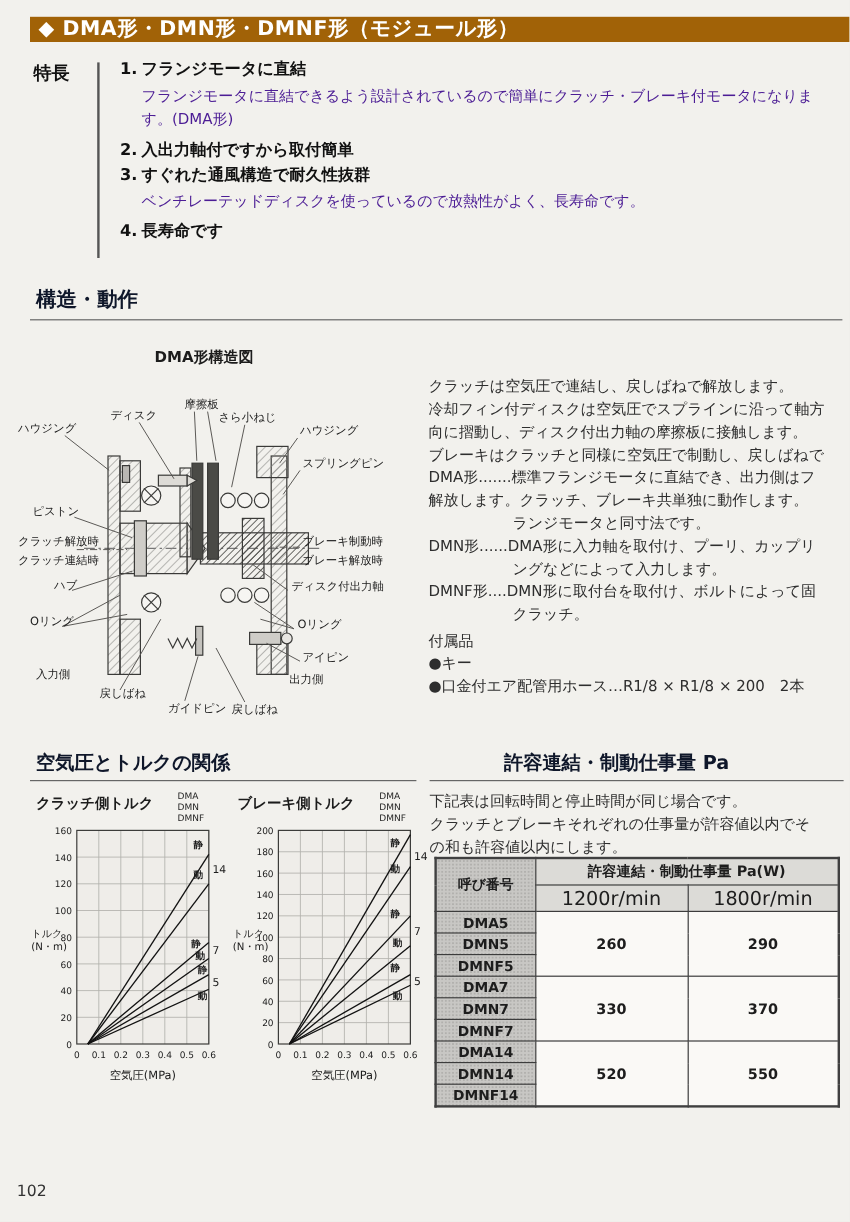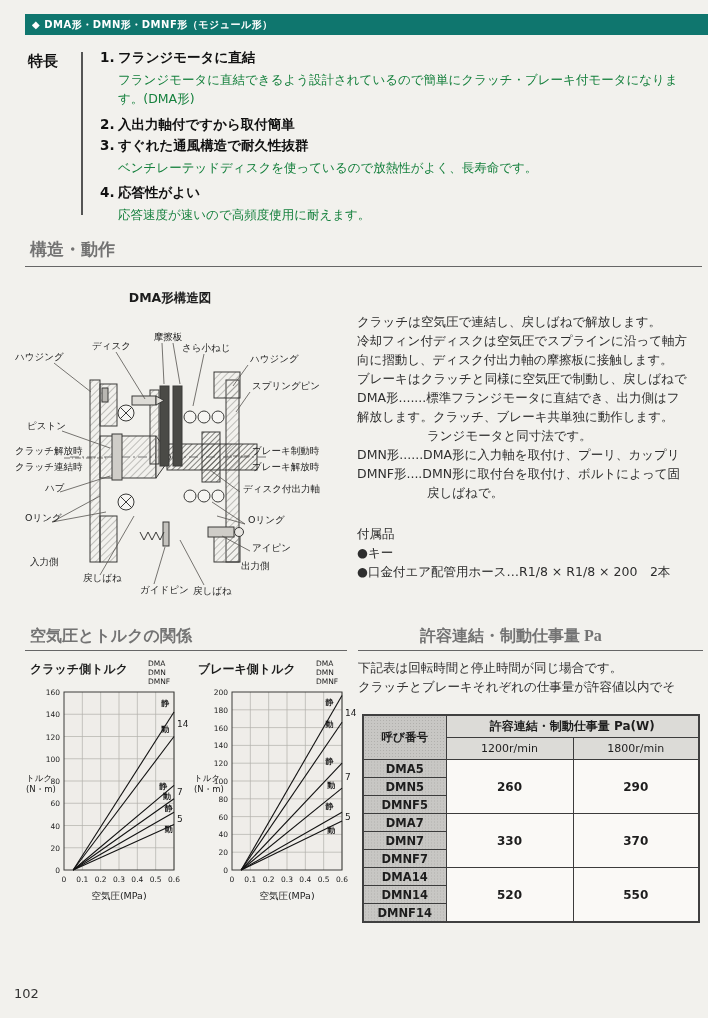--- a/index.html
+++ b/index.html
@@ -1,43 +1,43 @@
 <!DOCTYPE html>
 <html><head>
 <meta charset="utf-8">
 <style>
   html,body{margin:0;padding:0;}
   body{background:#e9e8e5;}
   #page{position:relative;width:708px;height:1018px;background:#f2f1ed;
         font-family:"DejaVu Sans","Liberation Sans",sans-serif;color:#222;overflow:hidden;}
   .abs{position:absolute;}
   
-  .header-bar{left:25px;top:14px;width:683px;height:21px;background:#0f766e;color:#fff;
-              font-size:10px;font-weight:bold;line-height:21px;padding-left:7px;box-sizing:border-box;letter-spacing:.5px;}
+  .header-bar{left:25px;top:14px;width:683px;height:21px;background:#a16207;color:#fff;
+              font-size:17px;font-weight:bold;line-height:21px;padding-left:7px;box-sizing:border-box;letter-spacing:.5px;}
   
   .feat-label{left:28px;top:52px;font-size:15px;font-weight:bold;color:#111;}
   .feat-divider{left:81px;top:52px;width:2px;height:163px;background:#555;}
   .feat-list{left:100px;top:49px;width:597px;}
   .feat-item .ttl{font-size:13.5px;font-weight:bold;color:#111;margin:0 0 3px 0;}
-  .feat-item .bdy{font-size:12.5px;color:#15803d;line-height:1.55;margin:0 0 7px 18px;}
+  .feat-item .bdy{font-size:12.5px;color:#4c1d95;line-height:1.55;margin:0 0 7px 18px;}
   .feat-item .no{display:inline-block;width:18px;}
   
-  .sec-head{font-size:17px;font-weight:bold;color:#737373;font-family:Liberation Serif, serif;}
+  .sec-head{font-size:17px;font-weight:bold;color:#0f172a;}
   .sec-rule{height:1px;background:#666;}
   
   .struct-text{left:357px;top:312px;width:350px;font-size:12.5px;color:#2e2e2e;line-height:19px;}
   .struct-text .indent{padding-left:70px;}
   .accessories{left:357px;top:524px;font-size:12.5px;color:#2e2e2e;line-height:19px;}
   
   .notes{left:358px;top:658px;font-size:12.5px;color:#2e2e2e;line-height:19px;}
   
   .work-table{position:absolute;left:362px;top:714px;border-collapse:collapse;border:2px solid #404040;background:#faf9f6;}
   .work-table td{border:1px solid #3c3c3c;text-align:center;padding:0;color:#1d1d1d;}
   .work-table .hdr{background:#dcdbd7;font-weight:bold;font-size:12px;height:21px;}
-  .work-table .sub{background:#dcdbd7;font-weight:normal;font-size:11px;height:21px;}
+  .work-table .sub{background:#dcdbd7;font-weight:normal;font-size:16px;height:21px;}
   .work-table .name-col{background-color:#c8c7c4;
       background-image:radial-gradient(#b1b0ad 25%, rgba(0,0,0,0) 26%);background-size:3px 3px;
       font-weight:bold;font-size:11.5px;}
   .work-table .model{height:17px;}
   .work-table .val{font-size:12px;font-weight:bold;}
   
   .page-num{left:14px;top:986px;font-size:13px;color:#333;}
   svg text{font-family:"DejaVu Sans","Liberation Sans",sans-serif;fill:#1c1c1c;}
   .dlabel{font-size:9.5px;}
 </style>
@@ -56,22 +56,21 @@
       <div class="bdy">フランジモータに直結できるよう設計されているので簡単にクラッチ・ブレーキ付モータになります。(DMA形)</div>
     </div>
     <div class="feat-item">
       <div class="ttl"><span class="no">2.</span><span>入出力軸付ですから取付簡単</span></div>
     </div>
     <div class="feat-item">
       <div class="ttl"><span class="no">3.</span><span>すぐれた通風構造で耐久性抜群</span></div>
       <div class="bdy">ベンチレーテッドディスクを使っているので放熱性がよく、長寿命です。</div>
     </div>
     <div class="feat-item">
-      <div class="ttl"><span class="no">4.</span><span>応答性がよい</span></div>
-      <div class="bdy">応答速度が速いので高頻度使用に耐えます。</div>
+      <div class="ttl"><span class="no">4.</span><span>長寿命です</span></div>
     </div>
   </div>
 
   <div class="abs sec-head" style="left:30px;top:238px;">構造・動作</div>
   <div class="abs sec-rule" style="left:25px;top:266px;width:677px;"></div>
 
   <svg class="abs" style="left:12px;top:284px;" width="342" height="326" viewBox="0 0 342 326">
     <defs>
       <pattern id="hatch" width="5" height="5" patternUnits="userSpaceOnUse" patternTransform="rotate(45)">
         <line x1="0" y1="0" x2="0" y2="5" stroke="#8a8a86" stroke-width="1"></line>
@@ -170,22 +169,23 @@
 
   <div class="abs struct-text">
     <div>クラッチは空気圧で連結し、戻しばねで解放します。</div>
     <div>冷却フィン付ディスクは空気圧でスプラインに沿って軸方</div>
     <div>向に摺動し、ディスク付出力軸の摩擦板に接触します。</div>
     <div>ブレーキはクラッチと同様に空気圧で制動し、戻しばねで</div>
     <div>DMA形.......標準フランジモータに直結でき、出力側はフ</div>
     <div>解放します。クラッチ、ブレーキ共単独に動作します。</div>
     <div class="indent">ランジモータと同寸法です。</div>
     <div>DMN形......DMA形に入力軸を取付け、プーリ、カップリ</div>
+    <div class="indent">ングなどによって入力します。</div>
     <div>DMNF形....DMN形に取付台を取付け、ボルトによって固</div>
-    <div class="indent">戻しばねで。</div>
+    <div class="indent">クラッチ。</div>
   </div>
 
   <div class="abs accessories">
     <div>付属品</div>
     <div>●キー</div>
     <div>●口金付エア配管用ホース…R1/8 × R1/8 × 200　2本</div>
   </div>
 
   <div class="abs sec-head" style="left:30px;top:626px;font-size:16px;">空気圧とトルクの関係</div>
   <div class="abs sec-rule" style="left:25px;top:650px;width:322px;"></div>
@@ -304,20 +304,21 @@
       <text x="2" y="136" font-size="8.5">(N・m)</text>
       <text x="95" y="243" font-size="9.5" text-anchor="middle">空気圧(MPa)</text>
     </svg>
 
   <div class="abs sec-head" style="left:388px;top:626px;font-size:16px;padding-left:32px;">許容連結・制動仕事量 Pa</div>
   <div class="abs sec-rule" style="left:358px;top:650px;width:345px;"></div>
 
   <div class="abs notes">
     <div>下記表は回転時間と停止時間が同じ場合です。</div>
     <div>クラッチとブレーキそれぞれの仕事量が許容値以内でそ</div>
+    <div>の和も許容値以内にします。</div>
   </div>
 
   <table class="work-table">
     <colgroup>
         <col style="width:83px">
         <col style="width:127px">
         <col style="width:126px">
       </colgroup>
     <tbody>
       <tr>

